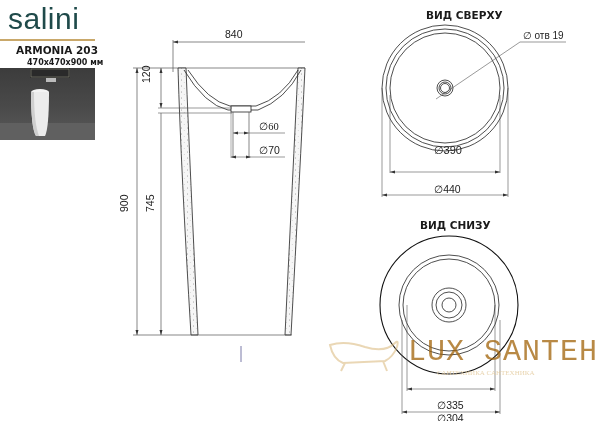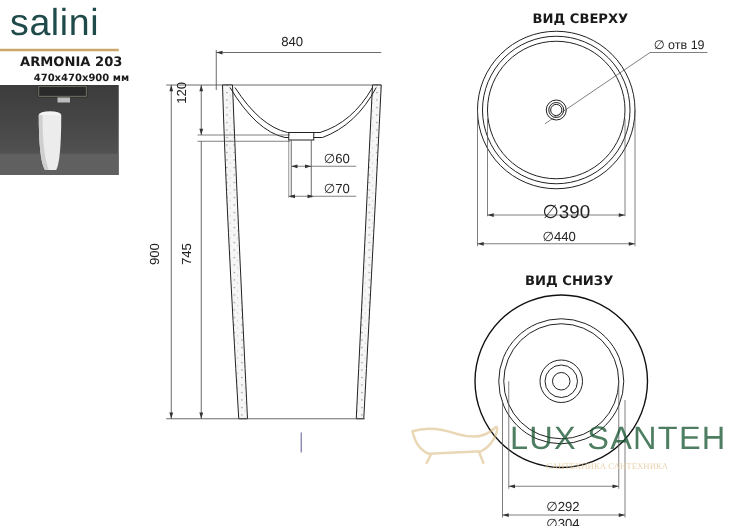--- a/index.html
+++ b/index.html
@@ -81,21 +81,21 @@
   <polygon points="231,157 236,155.5 236,158.5" fill="#333"></polygon>
   <polygon points="251,157 246,155.5 246,158.5" fill="#333"></polygon>
 
   <line x1="241" y1="346" x2="241" y2="362" stroke="#7a7aa8" stroke-width="1"></line>
 </svg>
 
 <div class="abs" style="left:225px;top:28px;font-size:10.5px;color:#222;">840</div>
 <div class="abs" style="left:140px;top:83px;font-size:10.5px;color:#222;transform:rotate(-90deg);transform-origin:left top;"><span>120</span></div>
 <div class="abs" style="left:118px;top:212px;font-size:10.5px;color:#222;transform:rotate(-90deg);transform-origin:left top;"><span>900</span></div>
 <div class="abs" style="left:144px;top:212px;font-size:10.5px;color:#222;transform:rotate(-90deg);transform-origin:left top;"><span>745</span></div>
-<div class="abs" style="left:259px;top:120px;font-size:10.5px;color:#222;">∅60</div>
+<div class="abs" style="left:259px;top:120px;font-size:10.5px;color:#222;font-family:Liberation Serif, serif;">∅60</div>
 <div class="abs" style="left:259px;top:144px;font-size:10.5px;color:#222;">∅70</div>
 
 <div class="abs view-title" style="left:403px;top:9px;margin-left:23px;">ВИД СВЕРХУ</div>
 <svg class="abs" style="left:0;top:0" width="600" height="421" viewBox="0 0 600 421">
   <circle cx="445" cy="88" r="63" fill="none" stroke="#222" stroke-width="0.8"></circle>
   <circle cx="445" cy="88" r="59" fill="none" stroke="#222" stroke-width="0.8"></circle>
   <circle cx="445" cy="88" r="55" fill="none" stroke="#222" stroke-width="0.8"></circle>
   <circle cx="445" cy="88" r="8" fill="none" stroke="#222" stroke-width="0.8"></circle>
   <circle cx="445" cy="88" r="6" fill="none" stroke="#222" stroke-width="0.8"></circle>
   <circle cx="445" cy="88" r="4.5" fill="none" stroke="#222" stroke-width="0.8"></circle>
@@ -108,21 +108,21 @@
   <polygon points="390,172 395,170.5 395,173.5" fill="#333"></polygon>
   <polygon points="500,172 495,170.5 495,173.5" fill="#333"></polygon>
 
   <line x1="382" y1="88" x2="382" y2="197" stroke="#555" stroke-width="0.6"></line>
   <line x1="508" y1="88" x2="508" y2="197" stroke="#555" stroke-width="0.6"></line>
   <line x1="382" y1="195" x2="508" y2="195" stroke="#555" stroke-width="0.6"></line>
   <polygon points="382,195 387,193.5 387,196.5" fill="#333"></polygon>
   <polygon points="508,195 503,193.5 503,196.5" fill="#333"></polygon>
 </svg>
 <div class="abs" style="left:523px;top:30px;font-size:10px;color:#222;">∅ отв 19</div>
-<div class="abs" style="left:434px;top:160px;font-size:15px;color:#222;">∅390</div>
+<div class="abs" style="left:434px;top:144px;font-size:11px;color:#222;">∅390</div>
 <div class="abs" style="left:434px;top:183px;font-size:10.5px;color:#222;">∅440</div>
 
 <div class="abs view-title" style="left:420px;top:219px;">ВИД СНИЗУ</div>
 <svg class="abs" style="left:0;top:0" width="600" height="421" viewBox="0 0 600 421">
   <circle cx="449" cy="305" r="69" fill="none" stroke="#111" stroke-width="1.1"></circle>
   <circle cx="449" cy="305" r="50" fill="none" stroke="#222" stroke-width="0.8"></circle>
   <circle cx="449" cy="305" r="46" fill="none" stroke="#222" stroke-width="0.8"></circle>
   <circle cx="449" cy="305" r="17" fill="none" stroke="#222" stroke-width="0.8"></circle>
   <circle cx="449" cy="305" r="13" fill="none" stroke="#222" stroke-width="0.8"></circle>
   <circle cx="449" cy="305" r="7" fill="none" stroke="#222" stroke-width="0.8"></circle>
@@ -133,21 +133,21 @@
   <polygon points="407,389 412,387.5 412,390.5" fill="#333"></polygon>
   <polygon points="495,389 490,387.5 490,390.5" fill="#333"></polygon>
 
   <line x1="402" y1="320" x2="402" y2="414" stroke="#555" stroke-width="0.6"></line>
   <line x1="500" y1="320" x2="500" y2="414" stroke="#555" stroke-width="0.6"></line>
   <line x1="402" y1="412" x2="500" y2="412" stroke="#555" stroke-width="0.6"></line>
   <polygon points="402,412 407,410.5 407,413.5" fill="#333"></polygon>
   <polygon points="500,412 495,410.5 495,413.5" fill="#333"></polygon>
 </svg>
 <div class="abs" style="left:437px;top:376px;font-size:10.5px;color:#222;margin-top:36px;">∅304</div>
-<div class="abs" style="left:437px;top:399px;font-size:10.5px;color:#222;">∅292</div>
+<div class="abs" style="left:437px;top:399px;font-size:10.5px;color:#222;">∅335</div>
 
 <svg class="abs" style="left:325px;top:335px;opacity:0.55" width="80" height="45" viewBox="0 0 80 45">
   <path d="M5 10 Q20 5 40 12 Q60 18 70 8 Q74 4 72 12 Q68 22 60 26 L18 28 Q8 24 5 10 Z" fill="none" stroke="#d9b77a" stroke-width="2"></path>
   <line x1="20" y1="28" x2="16" y2="36" stroke="#d9b77a" stroke-width="2"></line>
   <line x1="58" y1="26" x2="62" y2="36" stroke="#d9b77a" stroke-width="2"></line>
 </svg>
-<div class="abs" style="left:408px;top:335px;font-family:Liberation Sans, sans-serif;font-size:26px;color:#14532d;opacity:0.75;letter-spacing:1px;">LUX SANTEH</div>
+<div class="abs" style="left:408px;top:335px;font-family:Liberation Mono, monospace;font-size:30px;color:#a16207;opacity:0.75;letter-spacing:1px;">LUX SANTEH</div>
 <div class="abs" style="left:437px;top:369px;font-family:'Liberation Serif', serif;font-size:7px;color:#e3c99a;opacity:0.8;">САНТЕХНИКА САНТЕХНИКА</div>
 
 </body></html>

